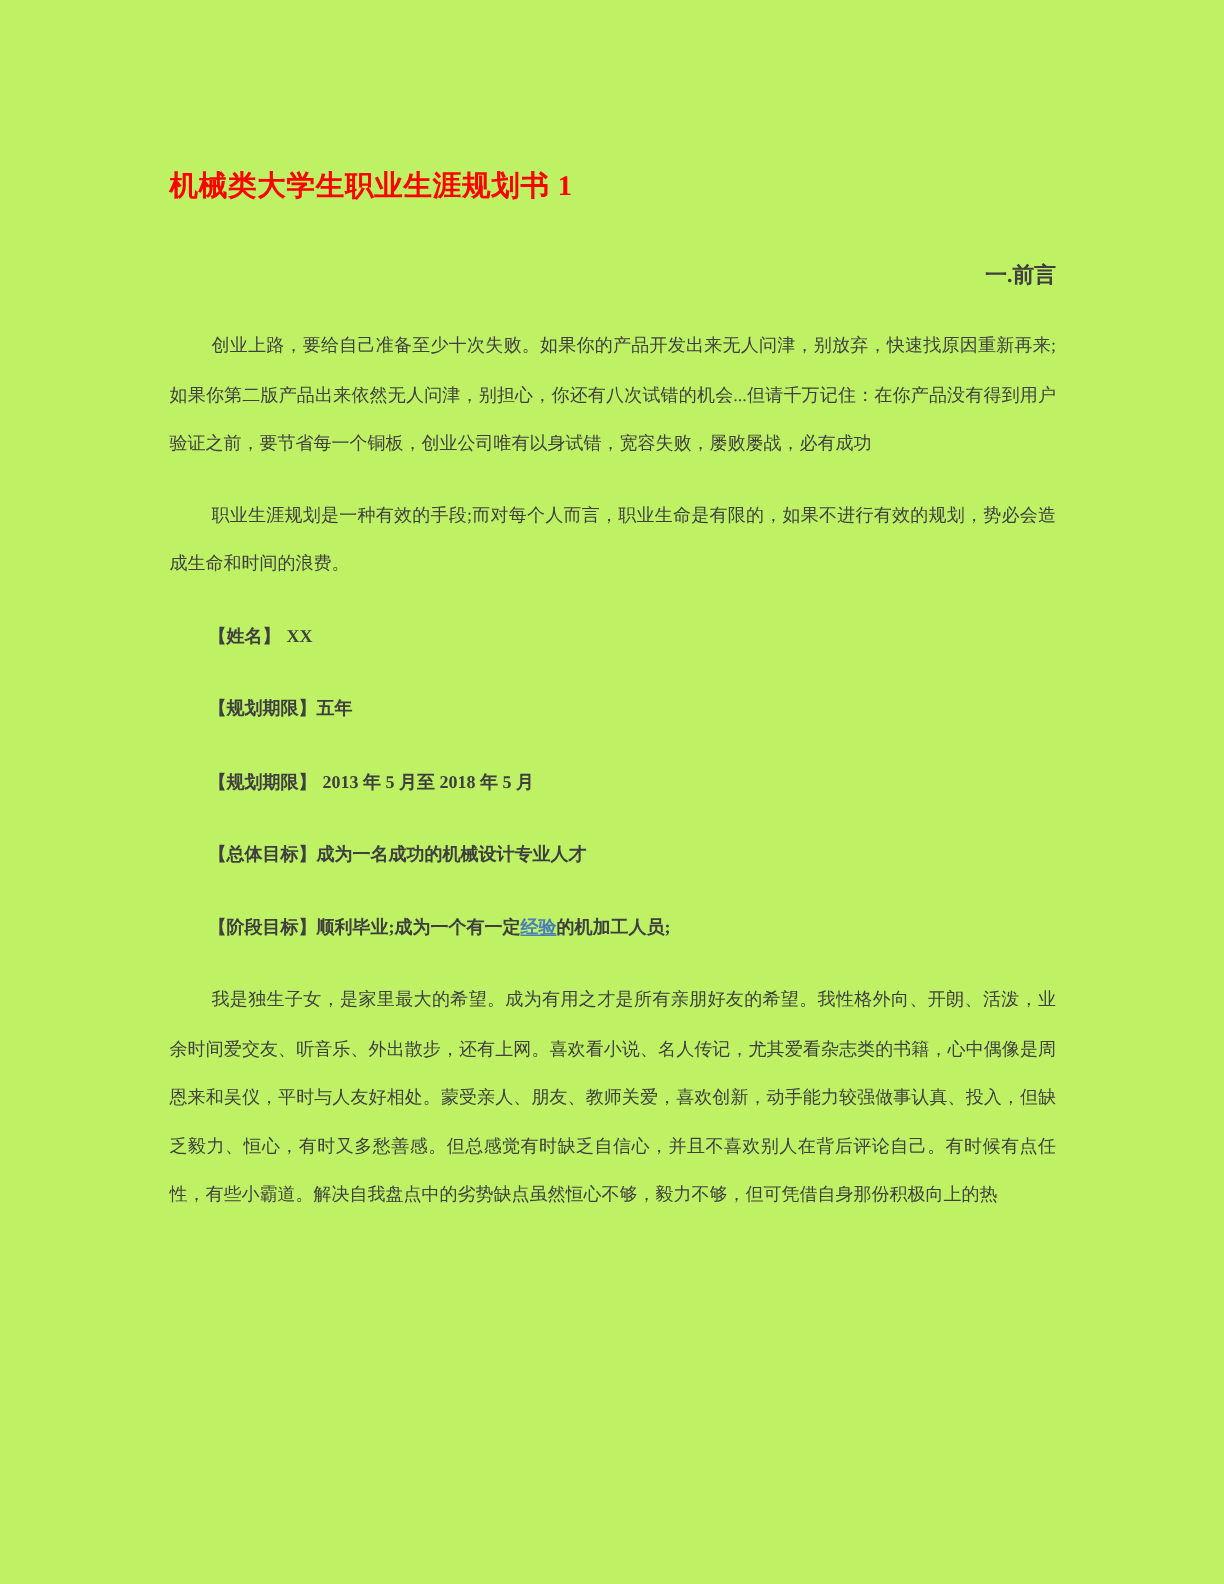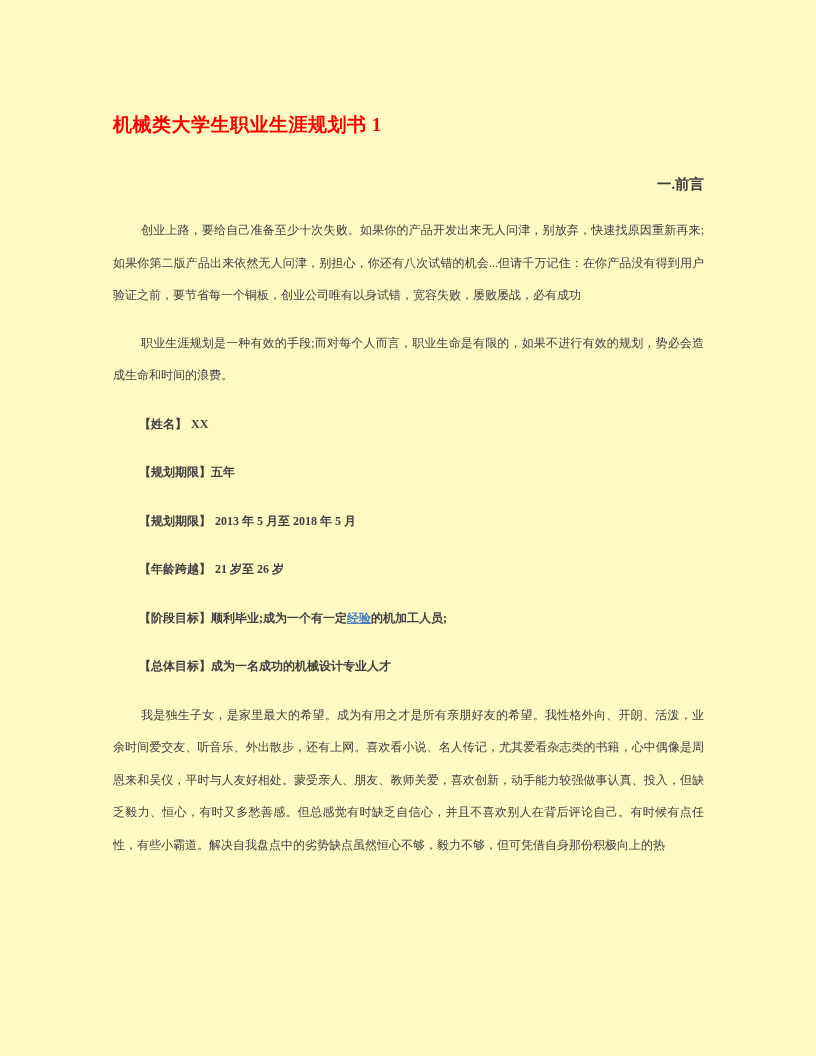--- a/index.html
+++ b/index.html
@@ -2,21 +2,21 @@
 <html><head>
 <meta charset="utf-8">
 <style>
   * { margin: 0; padding: 0; box-sizing: border-box; }
   html, body { background: #ffffff; }
   .page {
     position: relative;
     width: 816px;
     height: 1056px;
     margin: 0 auto;
-    background: #fef9c3;
+    background: #bef264;
     overflow: hidden;
     padding: 112px 112px 0 113px;
     font-family: "Liberation Serif", "DejaVu Serif", serif;
     color: var(--color-body, #3f3f3f);
   }
   h1.doc-title {
     font-size: 19px;
     line-height: 26px;
     font-weight: bold;
     color: var(--color-title, #ff0000);
@@ -70,28 +70,25 @@
   </p>
 
   <p class="field-para">
     <span>【规划期限】</span><span>五年</span>
   </p>
 
   <p class="field-para">
     <span>【规划期限】</span><span class="gap">2013 年 5 月至 2018 年 5 月</span>
   </p>
 
+
   <p class="field-para">
-    <span>【年龄跨越】</span><span class="gap">21 岁至 26 岁</span>
+    <span>【总体目标】</span><span>成为一名成功的机械设计专业人才</span>
   </p>
 
   <p class="field-para">
     <span>【阶段目标】</span><span>顺利毕业;成为一个有一定</span><a href="#" class="doc-link">经验</a><span>的机加工人员;</span>
-  </p>
-
-  <p class="field-para">
-    <span>【总体目标】</span><span>成为一名成功的机械设计专业人才</span>
   </p>
 
 
   <p class="body-para">我是独生子女，是家里最大的希望。成为有用之才是所有亲朋好友的希望。我性格外向、开朗、活泼，业余时间爱交友、听音乐、外出散步，还有上网。喜欢看小说、名人传记，尤其爱看杂志类的书籍，心中偶像是周恩来和吴仪，平时与人友好相处。蒙受亲人、朋友、教师关爱，喜欢创新，动手能力较强做事认真、投入，但缺乏毅力、恒心，有时又多愁善感。但总感觉有时缺乏自信心，并且不喜欢别人在背后评论自己。有时候有点任性，有些小霸道。解决自我盘点中的劣势缺点虽然恒心不够，毅力不够，但可凭借自身那份积极向上的热</p>
 
 </div>
 
 </body></html>

